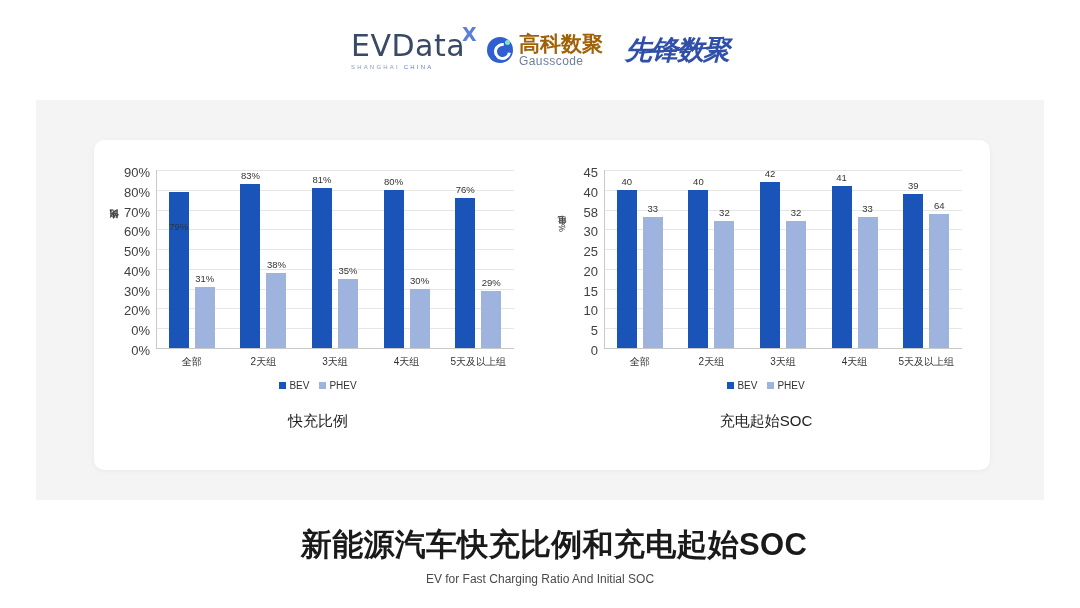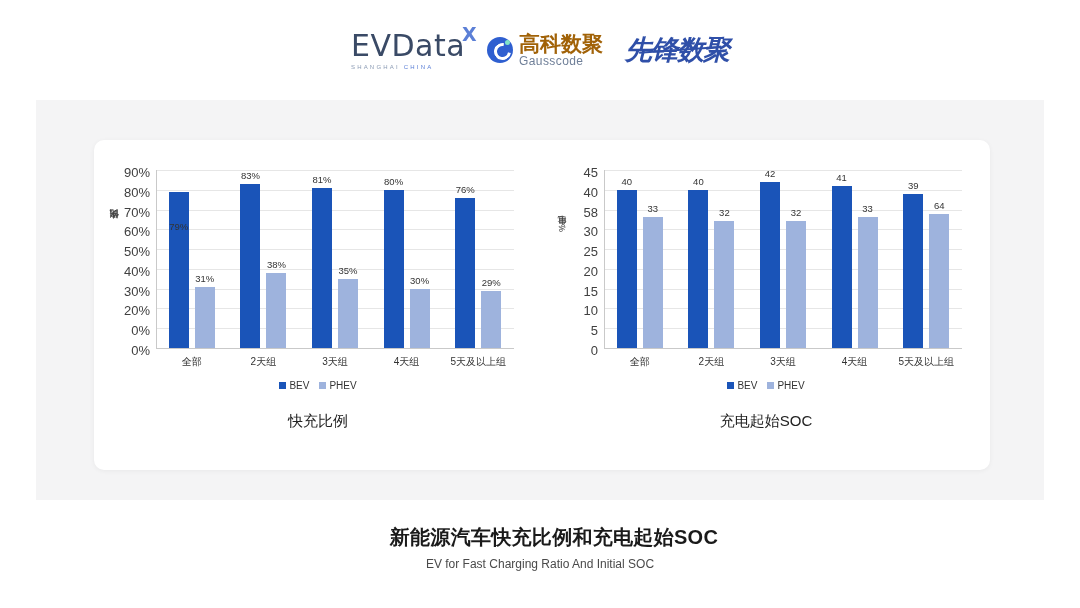--- a/index.html
+++ b/index.html
@@ -95,21 +95,21 @@
   }
   .legend span.sw{display:inline-block;width:7px;height:7px;margin-right:3px;vertical-align:middle;}
   .legend .item{display:flex;align-items:center;}
   .subtitle{
     position:absolute;width:448px;text-align:center;font-size:15px;color:#222;font-weight:500;
   }
   
   .footer{
     position:absolute;left:0;top:524px;width:1080px;text-align:center;
   }
-  .foot-cn{font-size:20px;font-weight:700;color:#1a1a1a;letter-spacing:.3px;padding-left:28px;}
+  .foot-cn{font-size:31px;font-weight:700;color:#1a1a1a;letter-spacing:.3px;padding-left:28px;}
   .foot-en{font-size:12px;color:#4a4a4a;margin-top:6px;}
 </style>
 </head>
 <body>
 
 <div class="logobar">
 
   <div class="evdata">
     <div class="evdata-main">
       <span class="ev">EV</span>

